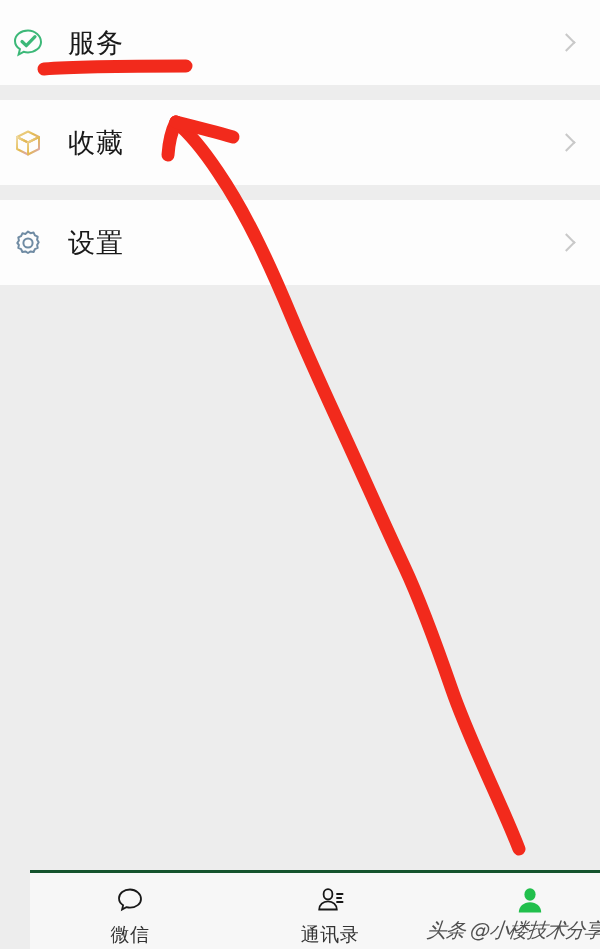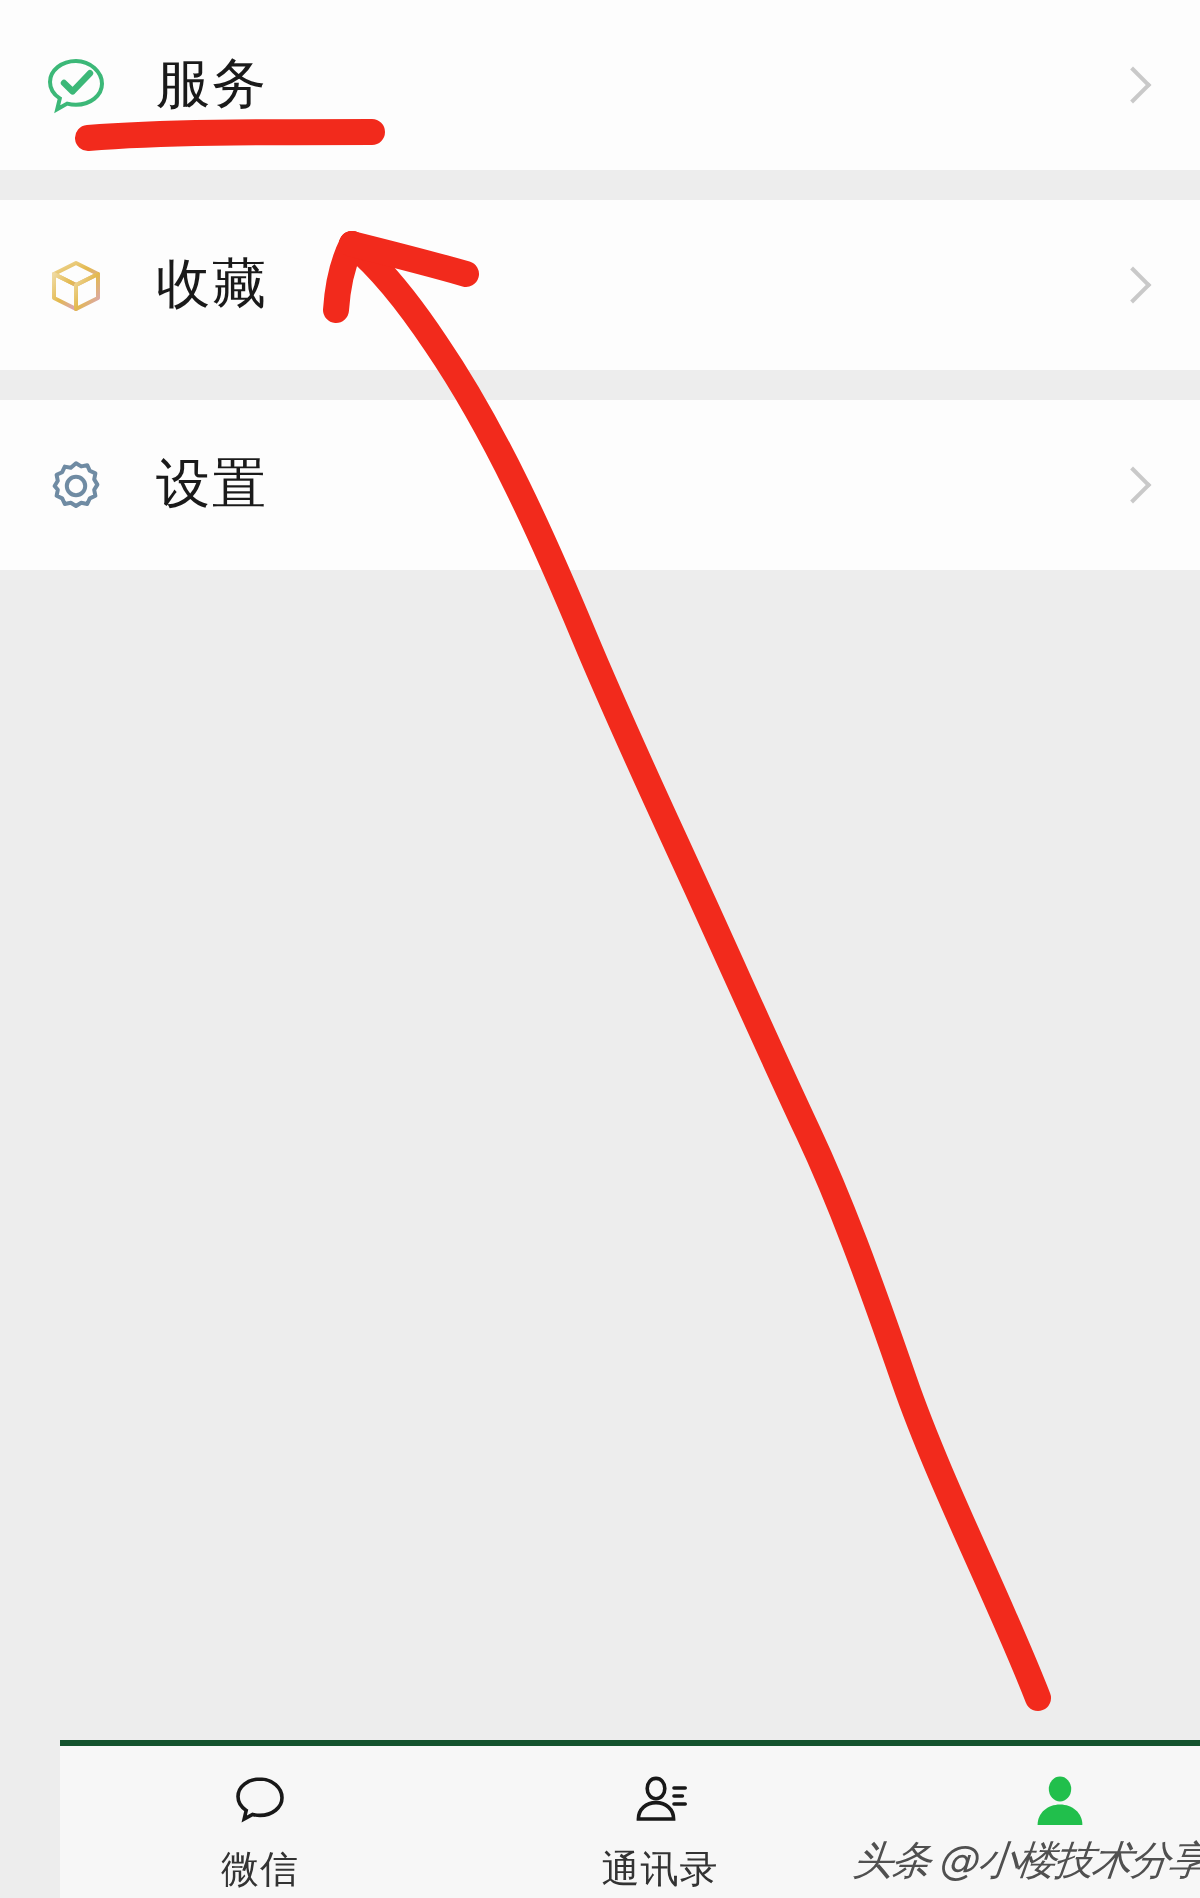--- a/index.html
+++ b/index.html
@@ -13,21 +13,21 @@
   #screen{position:relative;width:600px;height:949px;overflow:hidden;background:#ededed;}
 
   
   .section{background:#fdfdfd;width:100%;}
   .gap{background:#ededed;width:100%;}
 
   .row{
     position:relative;
     display:flex;align-items:center;
     height:85px;
-    padding:0 0 0 18px;
+    padding:0 0 0 8px;
     box-sizing:border-box;
     background:#fdfdfd;
     cursor:default;
   }
   .row + .row::before{
     content:"";position:absolute;left:78px;right:0;top:0;height:1px;
     background:#ededed;
   }
   .row .ico{
     width:40px;height:40px;flex:0 0 40px;

